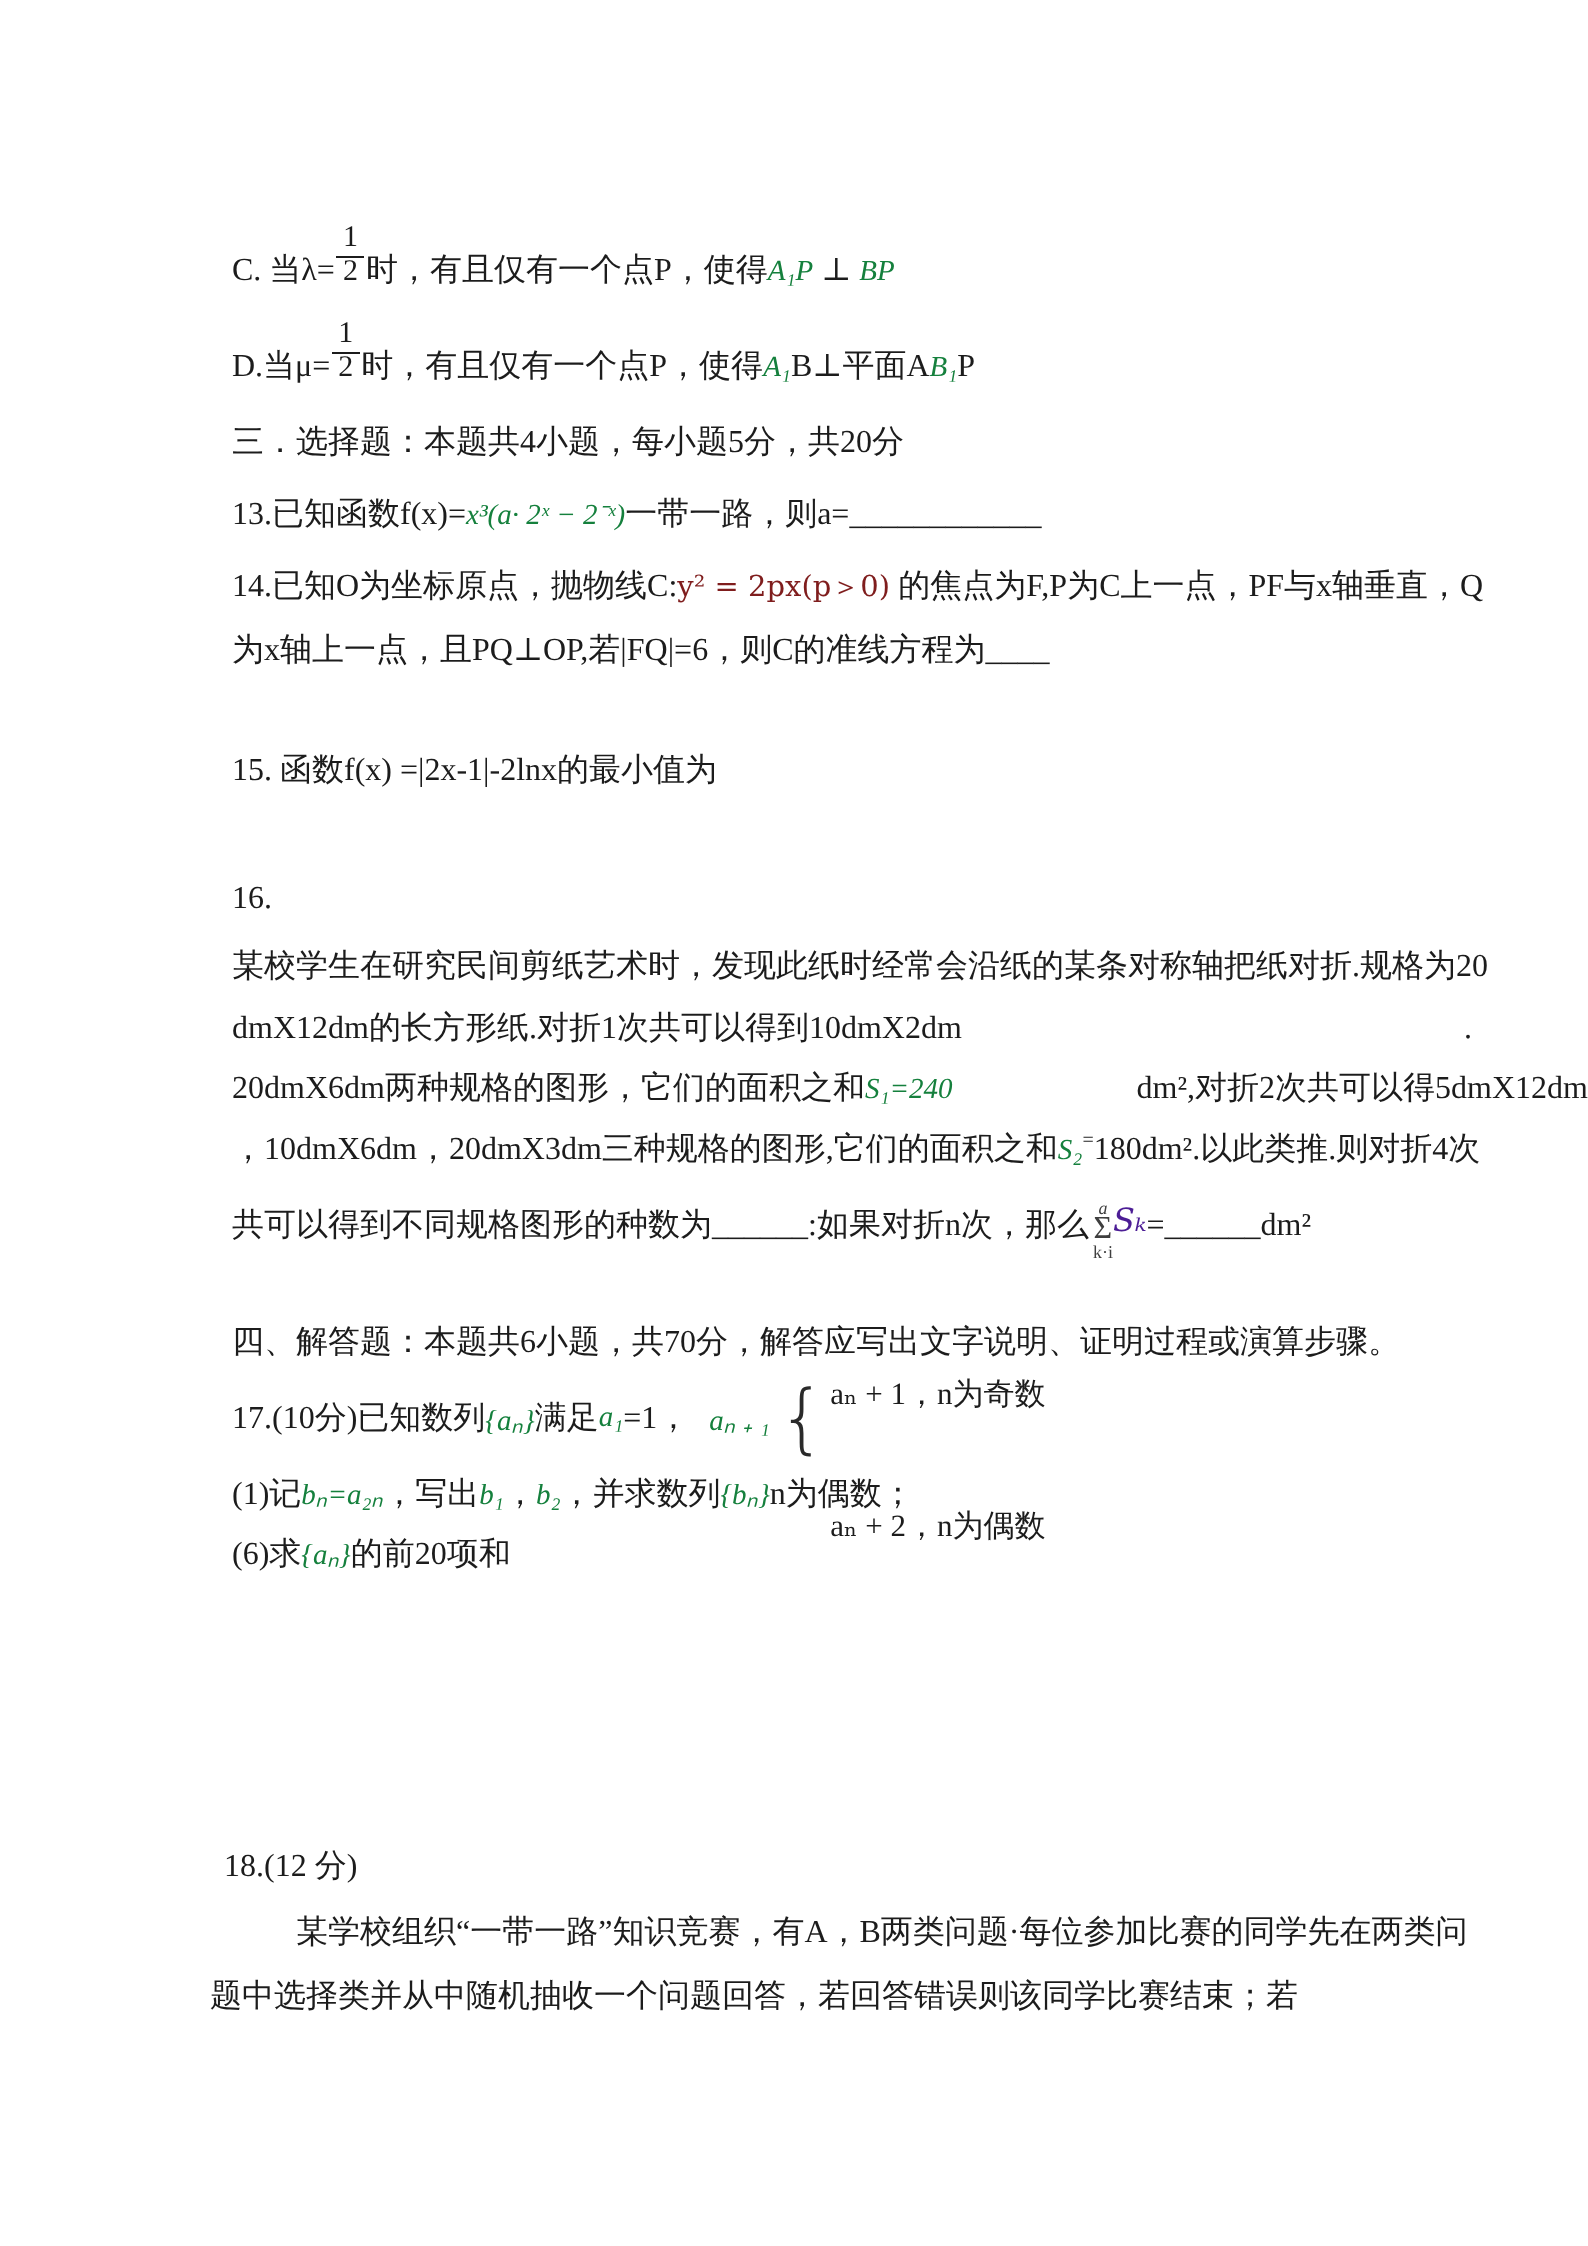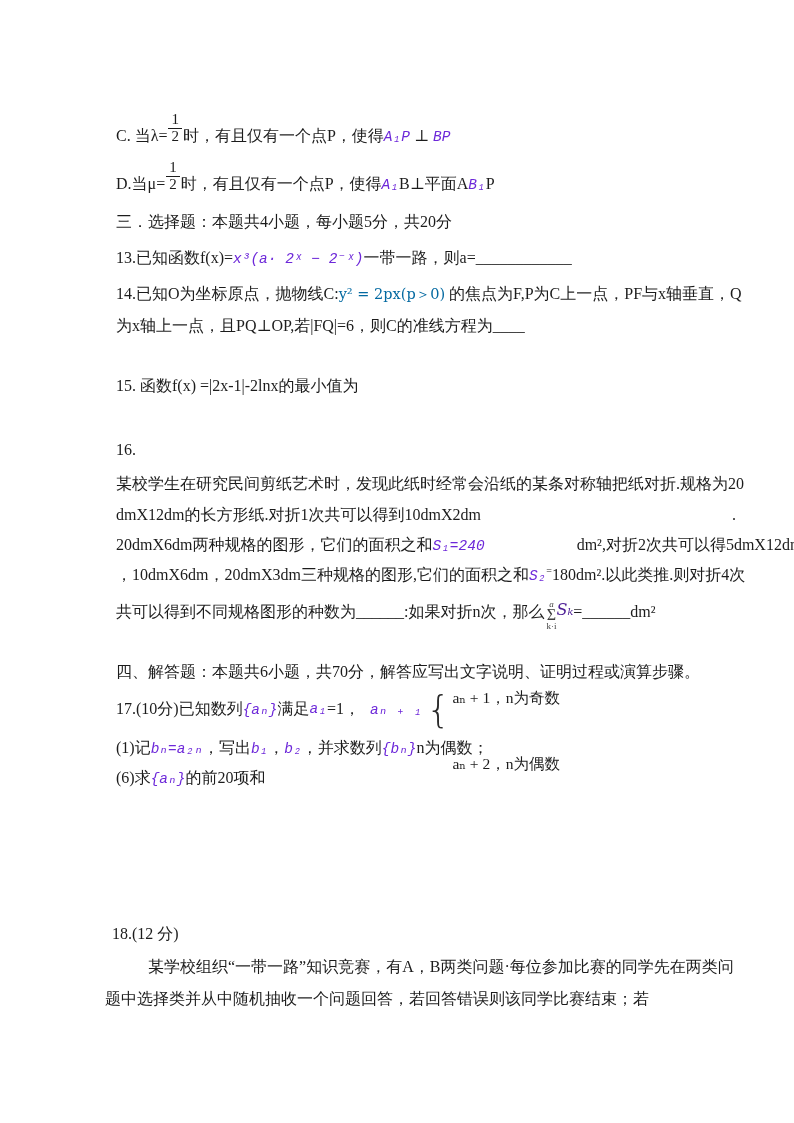--- a/index.html
+++ b/index.html
@@ -14,26 +14,26 @@
     overflow:hidden;
   }
   .line{
     position:absolute;
     left:116px;right:56px;
     white-space:nowrap;
     line-height:1.25;
   }
   .eq{
     font-style:italic;
-    color:#6d28d9;
-    font-family:Liberation Mono, monospace;
+    color:#15803d;
+    font-family:Liberation Serif, serif;
     font-size:14.5px;
   }
   .eq-up{
-    color:#0369a1;
+    color:#7f1d1d;
     font-family:"DejaVu Serif","DejaVu Sans",serif;
     font-size:14.5px;
   }
   .frac{
     display:inline-block;
     text-align:center;
     line-height:1.05;
     padding:0 1px;
     font-size:15px;
   }

